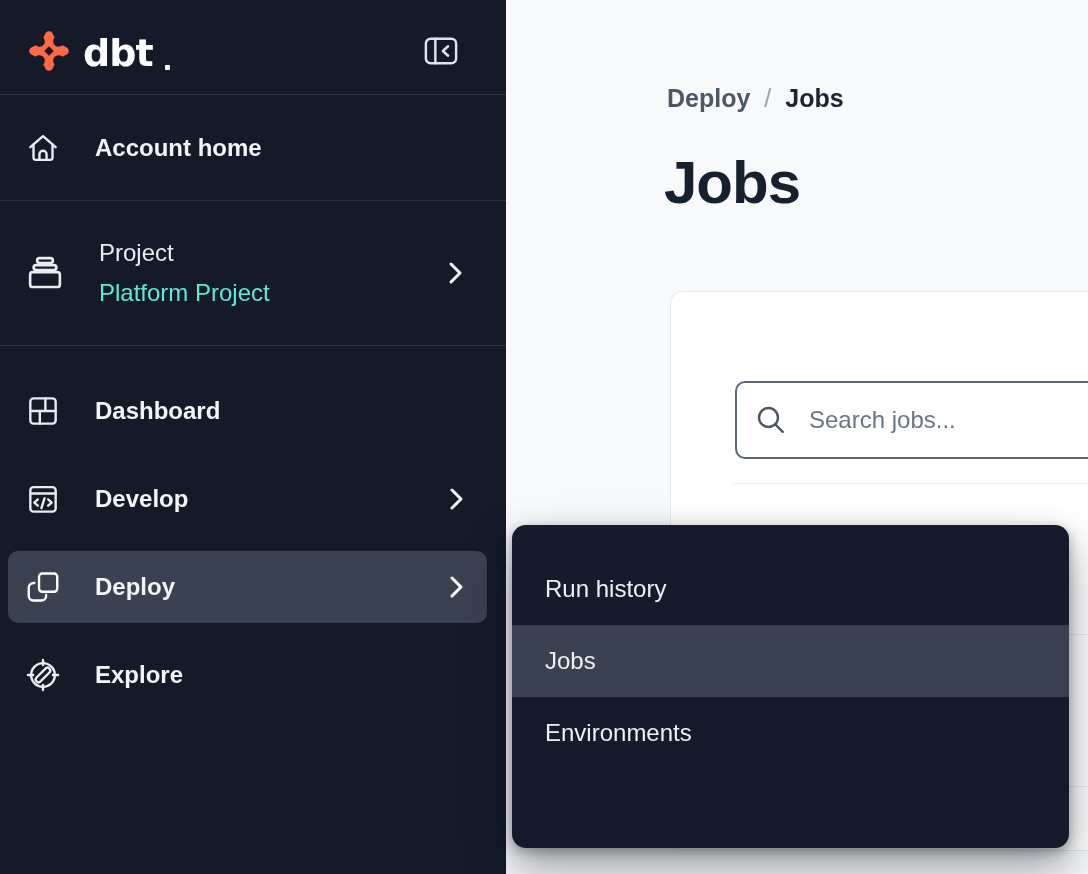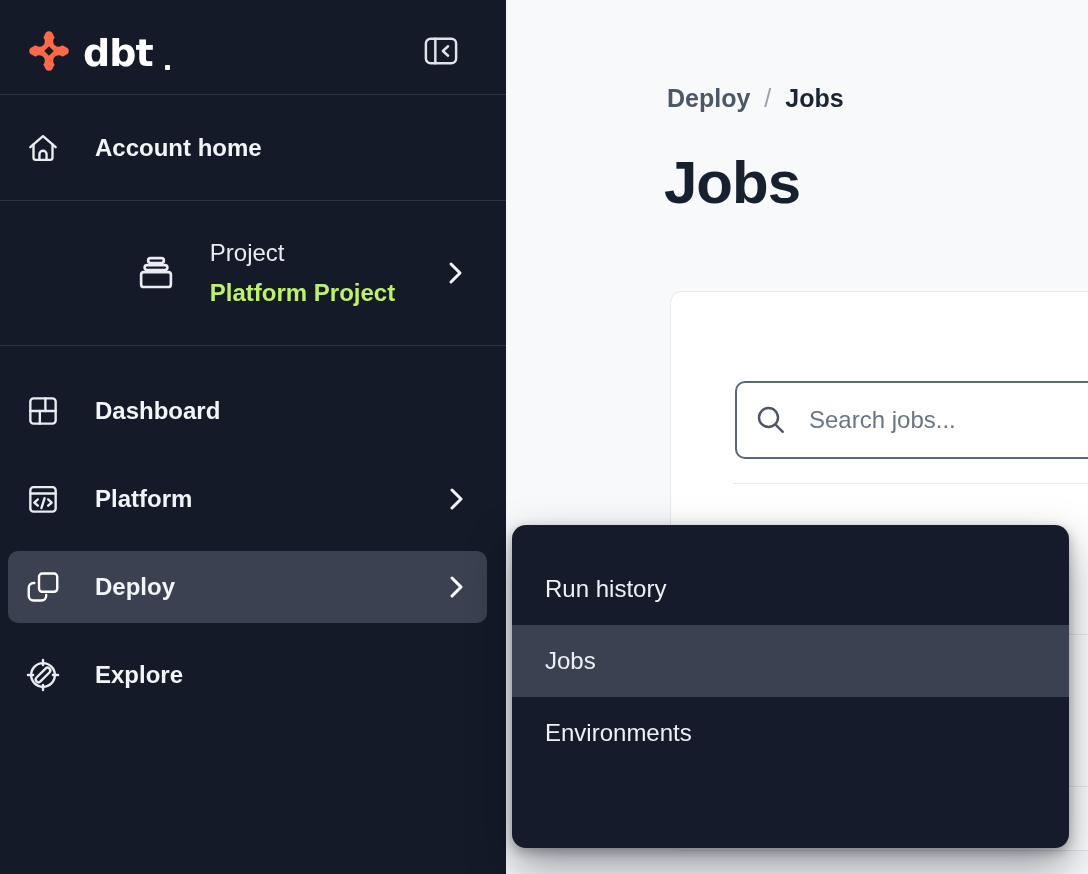--- a/index.html
+++ b/index.html
@@ -31,24 +31,24 @@
   .logo-dot { width: 5px; height: 5px; background: #ffffff; border-radius: 1px; margin-bottom: 3px; }
   .collapse-btn { background: none; border: none; cursor: pointer; padding: 0; display: block; }
 
   .sb-row {
     display: flex; align-items: center; border-bottom: 1px solid #2b3240;
     position: relative; cursor: pointer;
   }
   .sb-row .icn { margin-left: 24px; flex: 0 0 auto; }
   .sb-row .lbl { margin-left: 33px; font-size: 24px; font-weight: 700; color: #f2f4f7; }
   .row-account { height: 106px; }
-  .row-project { height: 145px; justify-content: center; }
+  .row-project { height: 145px; }
   .proj-text { margin-left: 33px; line-height: 40px; }
   .proj-eyebrow { display: block; font-size: 24px; font-weight: 400; color: #e8ebf0; }
-  .proj-name { display: block; font-size: 24px; font-weight: 700; color: #bef264; }
+  .proj-name { display: block; font-size: 24px; font-weight: 400; color: #5eead4; }
   .chev-abs { position: absolute; right: 42px; top: 50%; transform: translateY(-50%); }
 
   .nav { position: absolute; left: 0; top: 347px; width: 506px; padding-top: 28px;
          display: flex; flex-direction: column; gap: 16px; }
   .nav-item {
     height: 72px; margin: 0 19px 0 8px; border-radius: 10px;
     display: flex; align-items: center; position: relative; cursor: pointer;
   }
   .nav-item .icn { margin-left: 16px; flex: 0 0 auto; }
   .nav-item .lbl { margin-left: 33px; font-size: 24px; font-weight: 700; color: #f2f4f7; }
@@ -165,21 +165,21 @@
       </div>
 
       <div class="nav-item">
         <svg class="icn" width="38" height="38" viewBox="0 0 48 48" fill="none" stroke="#e9ecf1" stroke-width="3" stroke-linecap="round" stroke-linejoin="round">
           <rect x="8" y="9" width="32" height="31" rx="4"></rect>
           <path d="M8 17 h32"></path>
           <path d="M17.5 24.5 l-4.5 4 4.5 4"></path>
           <path d="M30.5 24.5 l4.5 4 -4.5 4"></path>
           <path d="M26 23 l-4 12.5"></path>
         </svg>
-        <span class="lbl">Platform</span>
+        <span class="lbl">Develop</span>
         <svg class="chev" width="17" height="26" viewBox="0 0 17 26" fill="none" stroke="#f2f4f7" stroke-width="3" stroke-linecap="round" stroke-linejoin="round">
           <path d="M4 4 l9 9 -9 9"></path>
         </svg>
       </div>
 
       <div class="nav-item active">
         <svg class="icn" width="38" height="38" viewBox="0 0 48 48" fill="none" stroke="#ffffff" stroke-width="3" stroke-linecap="round" stroke-linejoin="round">
           <rect x="19" y="7" width="23" height="23" rx="4"></rect>
           <path d="M13 19 h-1 a6 6 0 0 0 -6 6 v10 a6 6 0 0 0 6 6 h10 a6 6 0 0 0 6 -6 v-1"></path>
         </svg>

